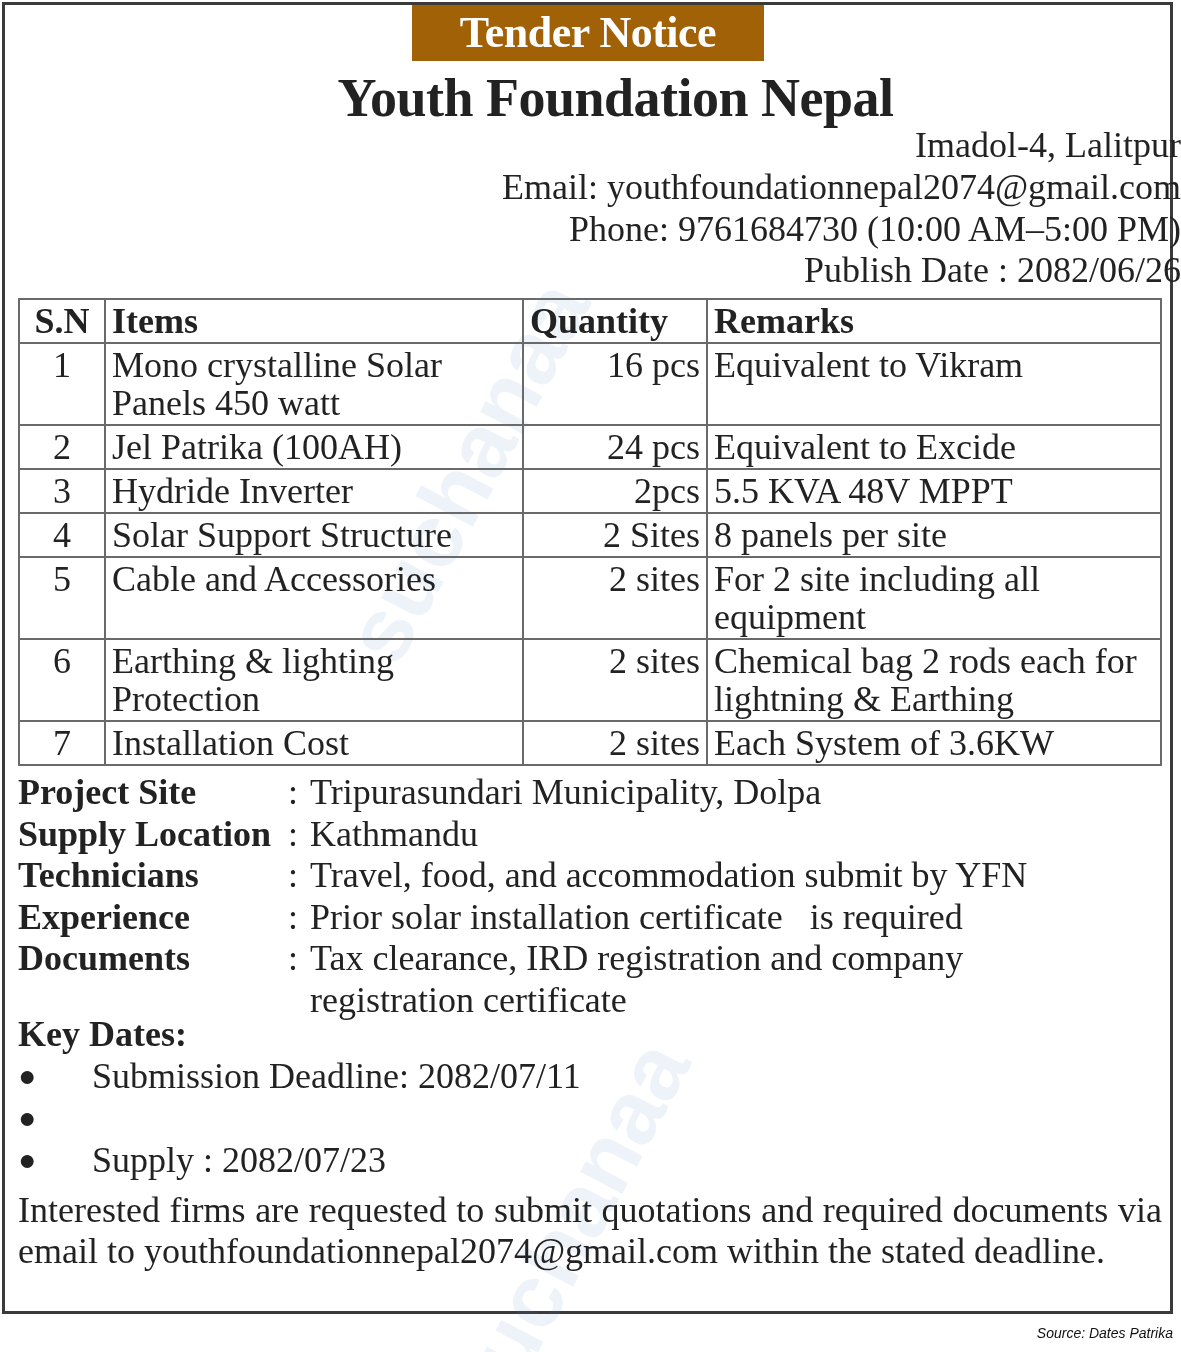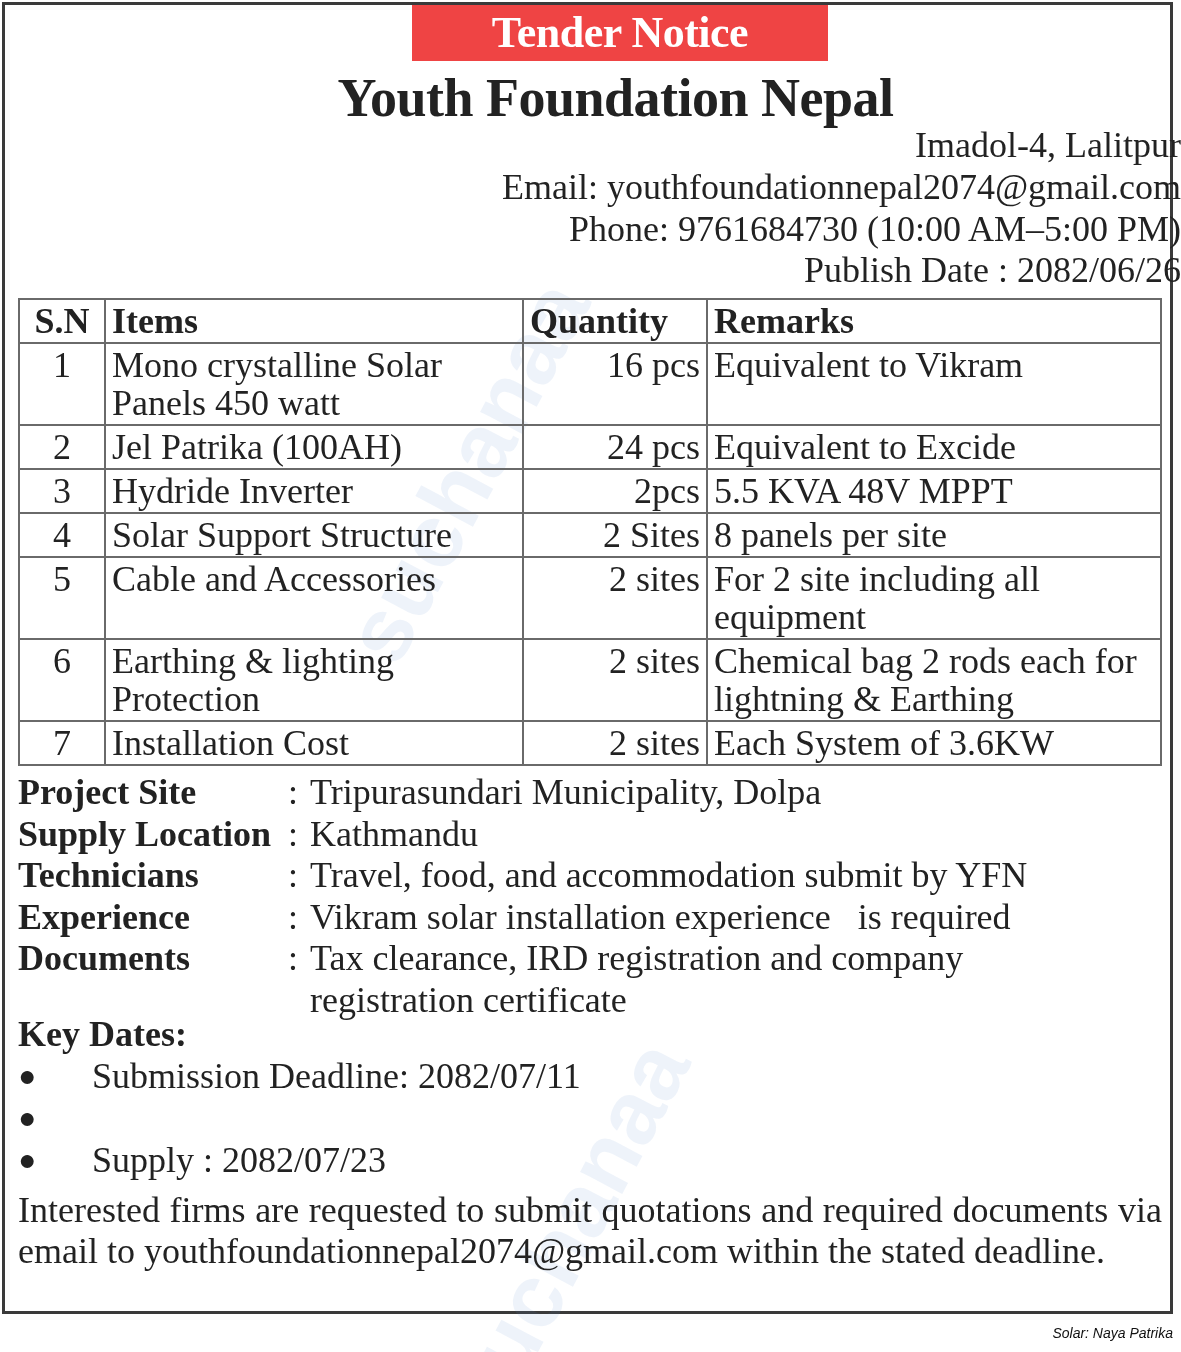--- a/index.html
+++ b/index.html
@@ -1,21 +1,21 @@
 <!DOCTYPE html>
 <html><head>
 <meta charset="utf-8">
 <style>
   html, body { margin: 0; padding: 0; background: #ffffff; }
   body { width: 1181px; height: 1352px; position: relative; overflow: hidden;
          font-family: "Liberation Serif", "DejaVu Serif", serif; color: #222; }
   .frame { position: absolute; left: 2px; top: 2px; width: 1171px; height: 1312px;
            border: 3px solid #3a3a3a; box-sizing: border-box; background: #fff; }
-  .title-box { position: absolute; left: 412px; top: 5px; width: 416px; height: 56px;
-               background: #ef4444; color: #fff; font-weight: bold; font-size: 44px;
+  .title-box { position: absolute; left: 412px; top: 5px; width: 352px; height: 56px;
+               background: #a16207; color: #fff; font-weight: bold; font-size: 44px;
                text-align: center; line-height: 56px; letter-spacing: -0.5px; }
   .org { position: absolute; left: 0; width: 1181px; top: 66px; text-align: center;
          font-size: 54px; font-weight: bold; line-height: 64px; letter-spacing: -0.5px; padding-left: 25px; }
   .hl { position: absolute; left: 0; width: 1181px; text-align: right; font-size: 36px; line-height: 42px; }
   table.items { position: absolute; left: 18px; top: 298px; width: 1144px; border-collapse: collapse;
                 font-size: 36px; line-height: 38px; }
   table.items td, table.items th { border: 2px solid #6a6a6a; vertical-align: top; padding: 2px 6px 2px 6px; }
   table.items th { font-weight: bold; text-align: left; }
   .c-sn { width: 72px; text-align: center !important; }
   .c-item { width: 404px; }
@@ -119,21 +119,21 @@
     <span class="info-value">Kathmandu</span>
   </div>
   <div class="info-row">
     <span class="info-label">Technicians</span>
     <span class="info-colon">:</span>
     <span class="info-value">Travel, food, and accommodation submit by YFN</span>
   </div>
   <div class="info-row">
     <span class="info-label">Experience</span>
     <span class="info-colon">:</span>
-    <span class="info-value" style="white-space:pre">Vikram solar installation experience   is required</span>
+    <span class="info-value" style="white-space:pre">Prior solar installation certificate   is required</span>
   </div>
   <div class="info-row">
     <span class="info-label">Documents</span>
     <span class="info-colon">:</span>
     <span class="info-value" style="width:780px">Tax clearance, IRD registration and company registration certificate</span>
   </div>
 </div>
 
 <div class="key-title">Key Dates:</div>
 <div class="bullets">
@@ -145,13 +145,13 @@
     <span class="bullet-dot">●</span>
   </div>
   <div class="bullet-row">
     <span class="bullet-dot">●</span>
     <span>Supply : 2082/07/23</span>
   </div>
 </div>
 
 <div class="closing">Interested firms are requested to submit quotations and required documents via email to youthfoundationnepal2074@gmail.com within the stated deadline.</div>
 
-<div class="source">Solar: Naya Patrika</div>
+<div class="source">Source: Dates Patrika</div>
 
 </body></html>

